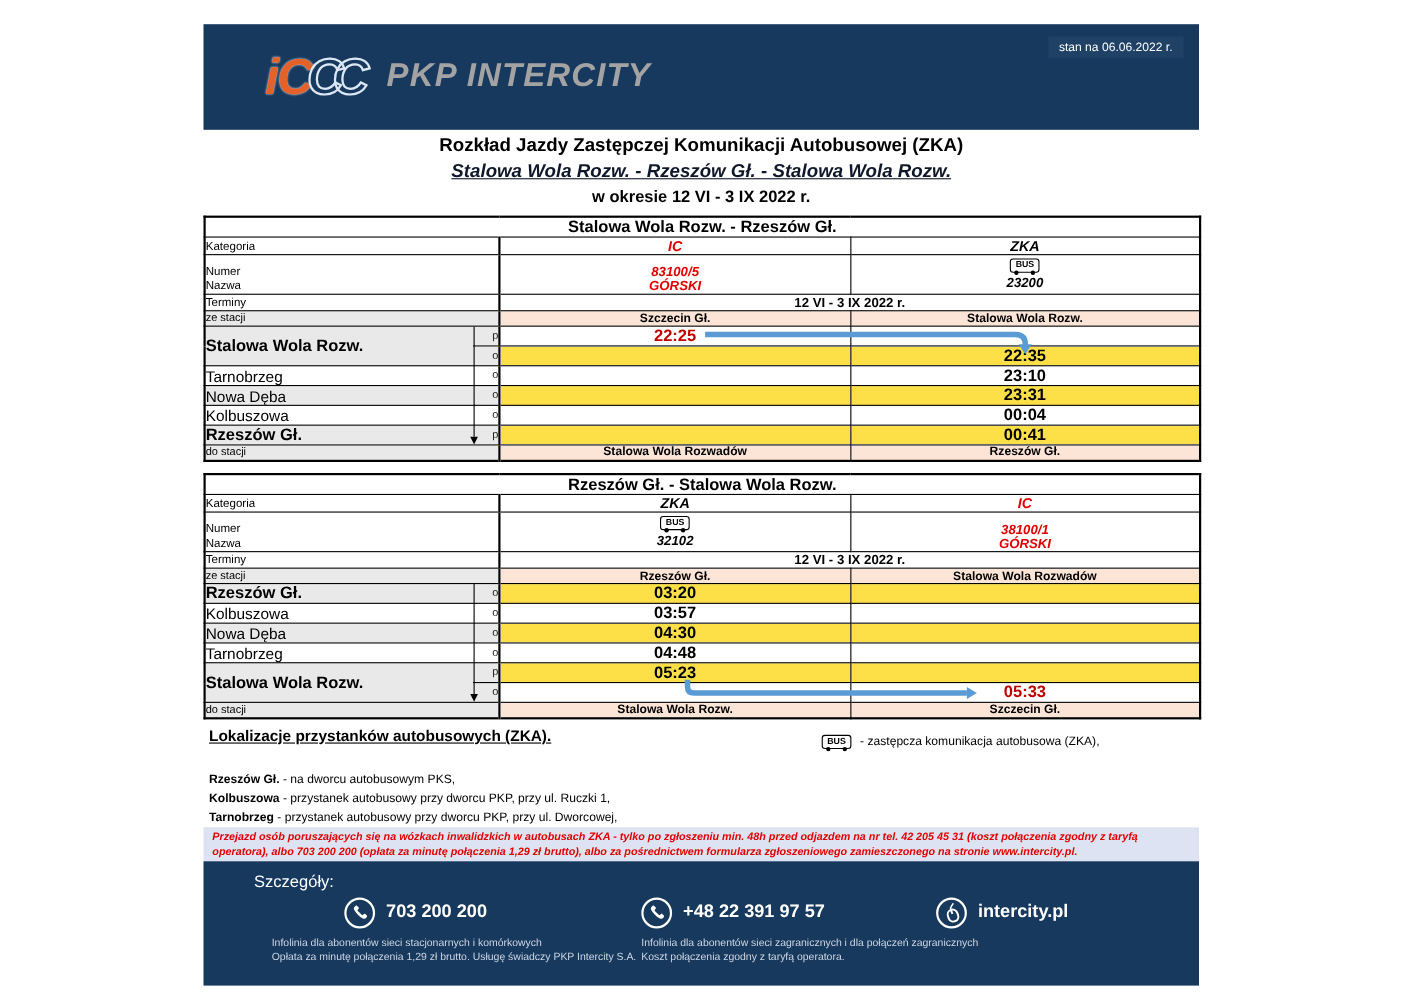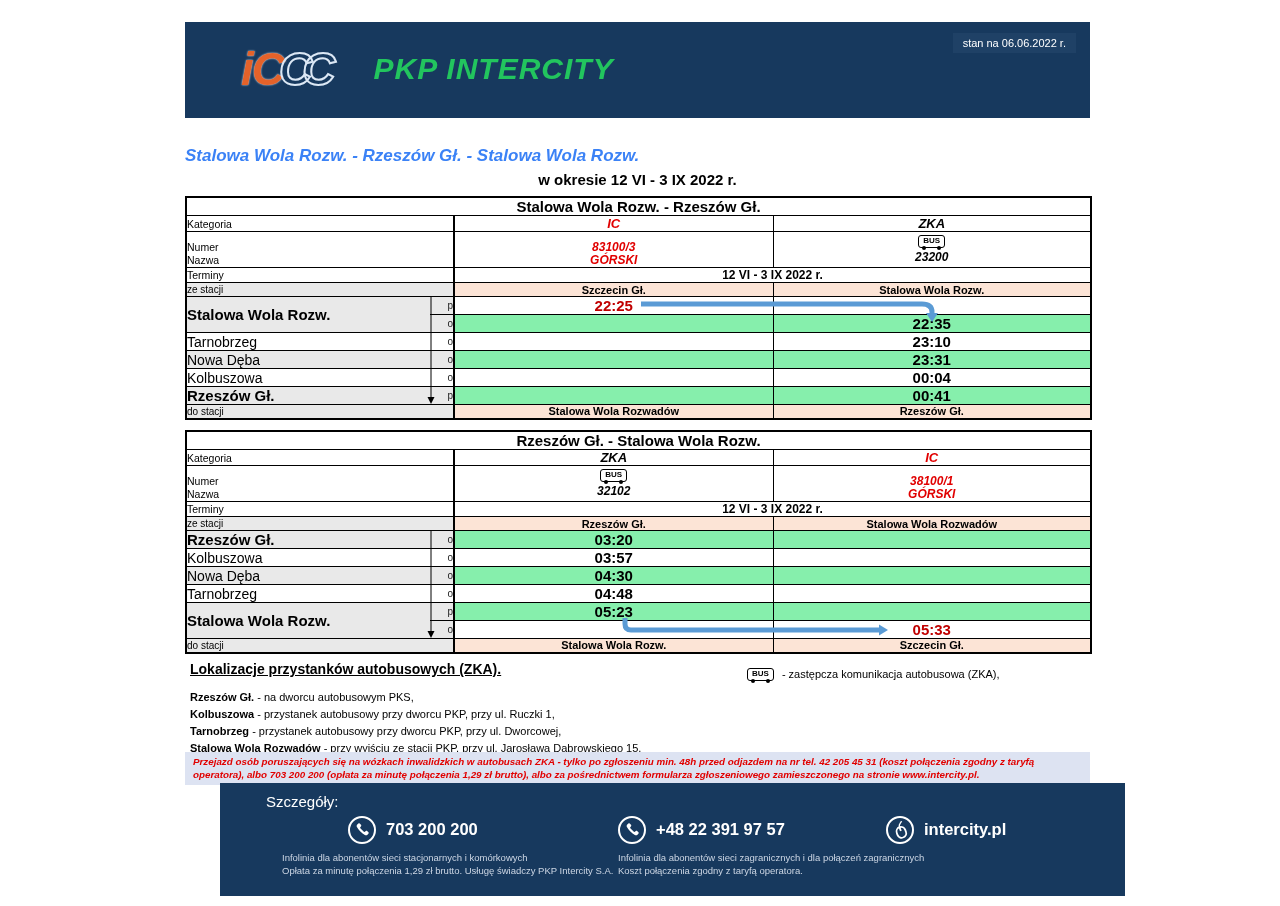--- a/index.html
+++ b/index.html
@@ -10,27 +10,27 @@
 
   
   .hdr { position:absolute; left:0; top:22px; width:905px; height:96px; background:#17395e; }
   .stan-box { position:absolute; top:11px; right:14px; background:#1f4166; color:#fff;
               font-size:11px; padding:4px 10px; }
   .logo { position:absolute; left:56px; top:22px; display:flex; align-items:center; }
   .logo-mark { font-style:italic; font-weight:bold; font-size:46px; line-height:50px; white-space:nowrap; }
   .logo-ic { color:#e4622a; text-shadow:0 0 2px #fff; letter-spacing:-2px; }
   .logo-cc { color:transparent; -webkit-text-stroke:2px #dce8f5; letter-spacing:-10px;
              margin-left:-4px; padding-right:12px; }
-  .brand { color:#22c55e; font-style:italic; font-weight:bold; font-size:30px; letter-spacing:1px;
-           margin-left:36px; }
+  .brand { color:#a3a3a3; font-style:italic; font-weight:bold; font-size:30px; letter-spacing:1px;
+           margin-left:14px; }
 
   
   .title-main { position:absolute; top:122px; width:100%; text-align:center; font-size:17px; font-weight:bold; }
-  .title-route { position:absolute; top:146px; width:100%; text-align:left; font-size:17px;
-                 font-weight:bold; font-style:italic; color:#3b82f6; }
+  .title-route { position:absolute; top:146px; width:100%; text-align:center; font-size:17px;
+                 font-weight:bold; font-style:italic; color:#0f172a; text-decoration:underline; }
   .title-period { position:absolute; top:171px; width:100%; text-align:center; font-size:15px; font-weight:bold; }
 
   
   .twrap { position:absolute; left:0; width:1009px; }
   .twrap1 { top:196px; } .twrap2 { top:430px; }
   table.tt { border-collapse:collapse; table-layout:fixed; width:905px; background:#fff;
              border:2.5px solid #000; }
   table.tt td { border:1px solid #000; padding:0; overflow:hidden; }
   .t-title td { border-bottom-width:2px; text-align:center; font-weight:bold; font-size:15px; height:17px; }
   .t-kat td { border-bottom-width:2px; height:14px; }
@@ -51,69 +51,70 @@
   .fromlbl { background:#e9e9e9; text-align:left; font-size:10px; padding-right:4px;
              border-right-width:2px !important; }
   .fromval { background:#fce4d6; text-align:center; font-weight:bold; font-size:11px; }
   .time td { height:17px; }
   .st { text-align:left; padding-left:4px; font-size:14px; border-right:0 !important; }
   .st-b { font-weight:bold; font-size:15px; }
   .sg { background:#e9e9e9; } .swh { background:#fff; }
   .mk { font-size:10px; text-align:right; padding-right:5px; border-left:0 !important;
         border-right-width:2px !important; color:#222; }
   .tm { text-align:center; font-weight:bold; font-size:15px; }
-  .rw .tm { background:#fff; } .rp .tm { background:#86efac; }
+  .rw .tm { background:#fff; } .rp .tm { background:#fde047; }
   svg.ov { position:absolute; left:0; top:0; pointer-events:none; }
 
   
   .bus { display:inline-block; position:relative; border:1.5px solid #000; border-radius:3px;
          background:#fff; font-size:8px; font-weight:bold; line-height:10px; padding:0 4px 1px;
          margin-bottom:3px; }
   .bus::before, .bus::after { content:""; position:absolute; bottom:-3px; width:4px; height:4px;
          background:#000; border-radius:50%; }
   .bus::before { left:3px; } .bus::after { right:3px; }
 
   
   .legend { position:absolute; left:0; top:661px; width:905px; }
   .leg-head { font-size:14px; font-weight:bold; text-decoration:underline; padding-left:5px; }
-  .leg-list { margin-top:12px; padding-left:5px; }
+  .leg-list { margin-top:24px; padding-left:5px; }
   .leg-item { font-size:11px; line-height:17px; }
   .leg-item b { font-size:11px; }
   .leg-right { position:absolute; left:562px; top:2px; }
   .leg-row { display:flex; align-items:center; height:22px; font-size:11px; }
   .leg-row .bus { margin-bottom:0; margin-right:8px; }
   .leg-arrow { margin-right:8px; }
 
   
   .disclaimer { position:absolute; left:0; top:752px; width:905px; background:#dde3f2;
                 color:#e10000; font-style:italic; font-weight:bold; font-size:9.8px;
                 line-height:13px; padding:3px 8px 4px; }
 
   
-  .foot { position:absolute; left:0; top:783px; width:905px; height:113px; background:#17395e; color:#fff;margin-left:35px; }
+  .foot { position:absolute; left:0; top:783px; width:905px; height:113px; background:#17395e; color:#fff; }
   .foot-head { position:absolute; left:46px; top:10px; font-size:15px; }
   .circle { position:absolute; width:28px; height:28px; border:2.5px solid #fff; border-radius:50%;
             display:flex; align-items:center; justify-content:center; }
   .fnum { position:absolute; font-size:16.5px; font-weight:bold; white-space:nowrap; }
   .fsub { position:absolute; font-size:9.5px; line-height:13px; color:#ccd6e4; white-space:nowrap; }
 </style>
 </head>
 <body>
 
 <div class="page">
 <div class="content">
 
   <div class="hdr">
     <div class="stan-box">stan na 06.06.2022 r.</div>
     <div class="logo">
       <span class="logo-mark"><span class="logo-ic">iC</span><span class="logo-cc">CC</span></span>
       <span class="brand">PKP INTERCITY</span>
     </div>
   </div>
 
+  <div class="title-main">Rozkład Jazdy Zastępczej Komunikacji Autobusowej (ZKA)</div>
   <div class="title-route">Stalowa Wola Rozw. - Rzeszów Gł. - Stalowa Wola Rozw.</div>
   <div class="title-period">w okresie 12 VI - 3 IX 2022 r.</div>
 
   <div class="twrap twrap1">
     <table class="tt">
       <colgroup>
             <col style="width:244px">
             <col style="width:24px">
             <col style="width:319px">
             <col style="width:318px">
@@ -126,21 +127,21 @@
         <td colspan="2" class="lbl">Kategoria</td>
         <td class="kat red-b">IC</td>
         <td class="kat">ZKA</td>
       </tr>
       <tr class="t-num">
         <td colspan="2" class="lbl lbl2">
           <div>Numer</div>
           <div>Nazwa</div>
         </td>
         <td class="numcell">
-          <div class="num red-b">83100/3</div>
+          <div class="num red-b">83100/5</div>
           <div class="num red-b">GÓRSKI</div>
         </td>
         <td class="numcell numcell-top">
           <span class="bus"><span>BUS</span></span>
           <div class="num">23200</div>
         </td>
       </tr>
       <tr class="t-ter">
         <td colspan="2" class="lbl">Terminy</td>
         <td colspan="2" class="terval">12 VI - 3 IX 2022 r.</td>

